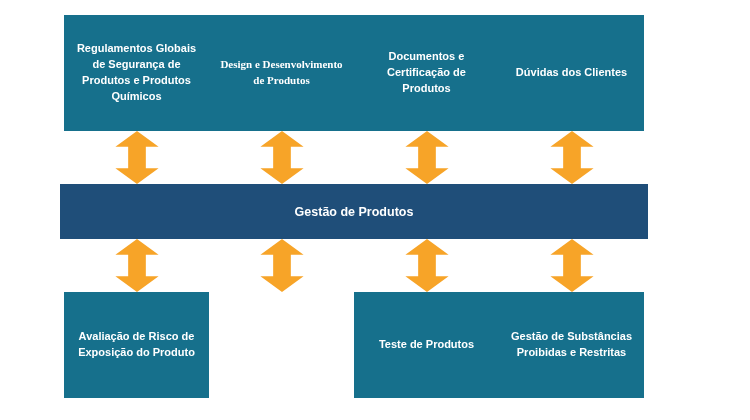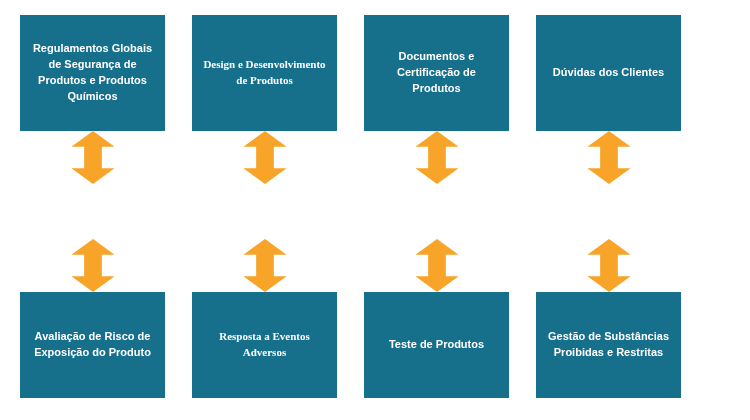--- a/index.html
+++ b/index.html
@@ -11,23 +11,22 @@
   .canvas {
     position: relative;
     width: 750px;
     height: 420px;
     background: var(--background, #ffffff);
     overflow: hidden;
   }
   .diagram {
     display: grid;
     grid-template-columns: repeat(4, 145px);
-    column-gap: 27px;
     grid-template-rows: 116px 53px 55px 53px 106px;
-    padding: 15px 40px 0 20px;
+    padding: 15px 40px 0 64px;
     box-sizing: border-box;
     width: 750px;
   }
   .box {
     background: var(--box-teal, #16708C);
     color: #ffffff;
     font-weight: bold;
     font-size: 11px;
     line-height: 1.45;
     text-align: center;
@@ -99,20 +98,23 @@
       <svg width="44" height="53" viewBox="0 0 44 54" aria-hidden="true">
         <polygon points="22,0 44,16 31,16 31,38 44,38 22,54 0,38 13,38 13,16 0,16"></polygon>
       </svg>
     </div>
     <div class="arrow-cell arrow-top col-4">
       <svg width="44" height="53" viewBox="0 0 44 54" aria-hidden="true">
         <polygon points="22,0 44,16 31,16 31,38 44,38 22,54 0,38 13,38 13,16 0,16"></polygon>
       </svg>
     </div>
 
+    <div class="center-bar">
+      <span>Gestão de Produtos</span>
+    </div>
 
     <div class="arrow-cell arrow-bottom col-1">
       <svg width="44" height="53" viewBox="0 0 44 54" aria-hidden="true">
         <polygon points="22,0 44,16 31,16 31,38 44,38 22,54 0,38 13,38 13,16 0,16"></polygon>
       </svg>
     </div>
     <div class="arrow-cell arrow-bottom col-2">
       <svg width="44" height="53" viewBox="0 0 44 54" aria-hidden="true">
         <polygon points="22,0 44,16 31,16 31,38 44,38 22,54 0,38 13,38 13,16 0,16"></polygon>
       </svg>
@@ -124,23 +126,20 @@
     </div>
     <div class="arrow-cell arrow-bottom col-4">
       <svg width="44" height="53" viewBox="0 0 44 54" aria-hidden="true">
         <polygon points="22,0 44,16 31,16 31,38 44,38 22,54 0,38 13,38 13,16 0,16"></polygon>
       </svg>
     </div>
 
     <div class="box bottom-box col-1">
       <span>Avaliação de Risco de Exposição do Produto</span>
     </div>
-    <div class="box bottom-box col-2">
-      <span>Resposta a Eventos Adversos</span>
-    </div>
     <div class="box bottom-box col-4">
       <span>Gestão de Substâncias Proibidas e Restritas</span>
     </div>
     <div class="box bottom-box col-3">
       <span>Teste de Produtos</span>
     </div>
 
   </div>
 </div>
 

